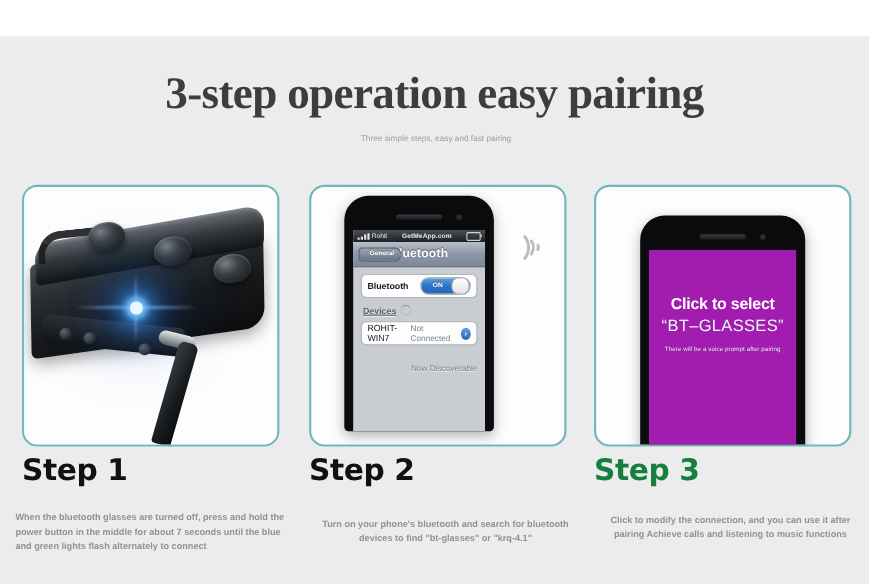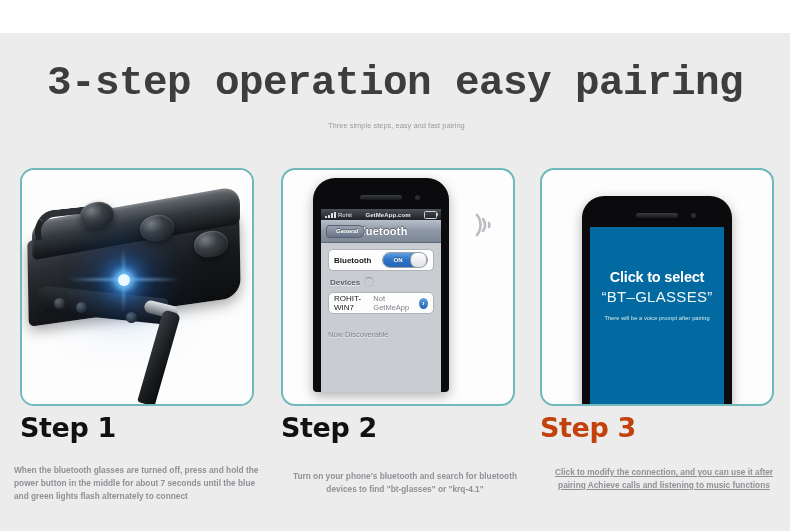--- a/index.html
+++ b/index.html
@@ -29,21 +29,21 @@
   }
   .headline {
     position: absolute;
     left: 0; top: 60px;
     width: 790px;
     text-align: center;
     font-size: 41px;
     font-weight: bold;
     color: #3d3d3d;
     letter-spacing: -0.6px;
-    font-family: Liberation Mono, monospace;
+    font-family: Liberation Serif, serif;
   }
   .subhead {
     position: absolute;
     left: 328px; top: 121px;
     width: 160px;
     font-size: 7.5px;
     color: #9c9c9c;
     line-height: 1.45;
     text-align: left;
     font-family: "Liberation Sans", sans-serif;
@@ -313,21 +313,21 @@
     border-radius: 7px;
     background: linear-gradient(180deg,#ffffff,#dfe1e4);
     border: 1px solid #8f959c;
   }
   .ios-section-hdr {
     font-size: 8px;
     color: #5b5f64;
     font-weight: bold;
     text-shadow: 0 1px 0 rgba(255,255,255,.8);
     margin: 2px 0 5px 2px;
-    display:flex; align-items:center; gap:4px;
+    display:flex; align-items:center; gap:4px;text-decoration:underline;
   }
   .ios-spinner {
     width: 8px; height: 8px;
     border-radius: 50%;
     border: 1.5px solid #b7bbc0;
     border-top-color: #8d9196;
   }
   .ios-device-name {
     font-size: 8px;
     font-weight: normal;
@@ -343,39 +343,39 @@
     width: 11px; height: 11px;
     border-radius: 50%;
     background: linear-gradient(180deg,#5f9fe0,#2565b4);
     color: #fff;
     font-size: 7px;
     line-height: 11px;
     text-align: center;
     font-weight: bold;
   }
   .ios-footnote {
-    text-align: left;
+    text-align: right;
     font-size: 7.5px;
     color: #7d8288;
     text-shadow: 0 1px 0 rgba(255,255,255,.75);
     margin-top: 16px;
   }
   .signal-waves {
     position: absolute;
     left: 188px; top: 38px;
     width: 30px; height: 34px;
   }
 
   
   #phone-3 {
     left: 40px; top: 26px;
     width: 150px; height: 212px;
   }
   .teal-screen {
-    background: #0369a1;
+    background: #a21caf;
     height: 100%;
     position: relative;
   }
   .teal-line1 {
     position: absolute;
     left: 0; right: 0; top: 42px;
     text-align: center;
     color: #ffffff;
     font-size: 14.5px;
     font-weight: bold;
@@ -404,35 +404,35 @@
     top: 412px;
     width: 234px;
     font-size: 27px;
     font-weight: bold;
     color: #111111;
     font-family: "DejaVu Sans", sans-serif;
     letter-spacing: -.4px;
   }
   #step-label-1 { left: 20px; }
   #step-label-2 { left: 281px; }
-  #step-label-3 { left: 540px; color: #c2410c; }
+  #step-label-3 { left: 540px; color: #15803d; }
 
   .caption {
     position: absolute;
     top: 464px;
     font-size: 8.3px;
     line-height: 1.55;
     color: #8e9296;
     text-align: center;
     font-weight: bold;
     font-family: "Liberation Sans", sans-serif;
   }
   #caption-1 { left: 14px; width: 248px; text-align: left; }
   #caption-2 { left: 281px; width: 248px; top: 470px; }
-  #caption-3 { left: 540px; width: 248px; top: 466px; text-decoration: underline; }
+  #caption-3 { left: 540px; width: 248px; top: 466px; }
 </style>
 </head>
 <body>
 
 <div id="page">
 
   <div class="top-white-strip"></div>
 
   <div class="headline">3-step operation easy pairing</div>
   <div class="subhead">Three simple steps, easy and fast pairing</div>
@@ -505,21 +505,21 @@
                 </span>
               </div>
 
               <div class="ios-section-hdr">
                 <span>Devices</span>
                 <span class="ios-spinner"></span>
               </div>
 
               <div class="ios-cell">
                 <span class="ios-device-name">ROHIT-WIN7</span>
-                <span class="ios-device-status">Not GetMeApp</span>
+                <span class="ios-device-status">Not Connected</span>
                 <span class="ios-chevron">›</span>
               </div>
 
               <div class="ios-footnote">Now Discoverable</div>
             </div>
           </div>
         </div>
       </div>
     </div>
 

